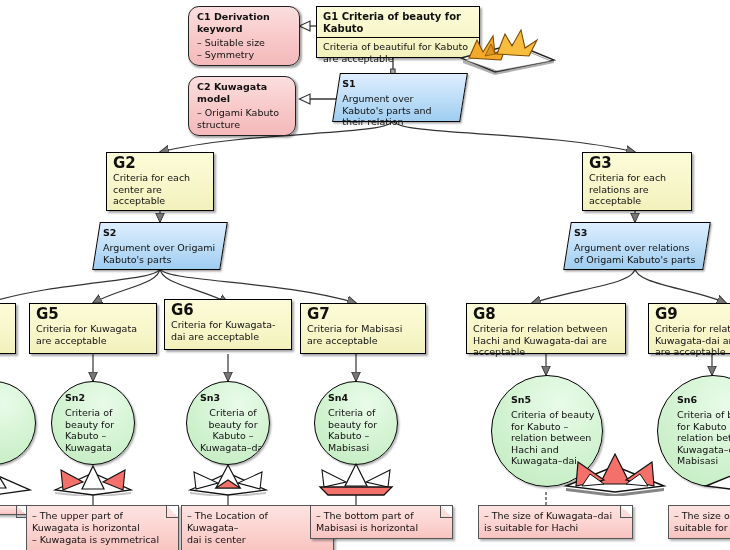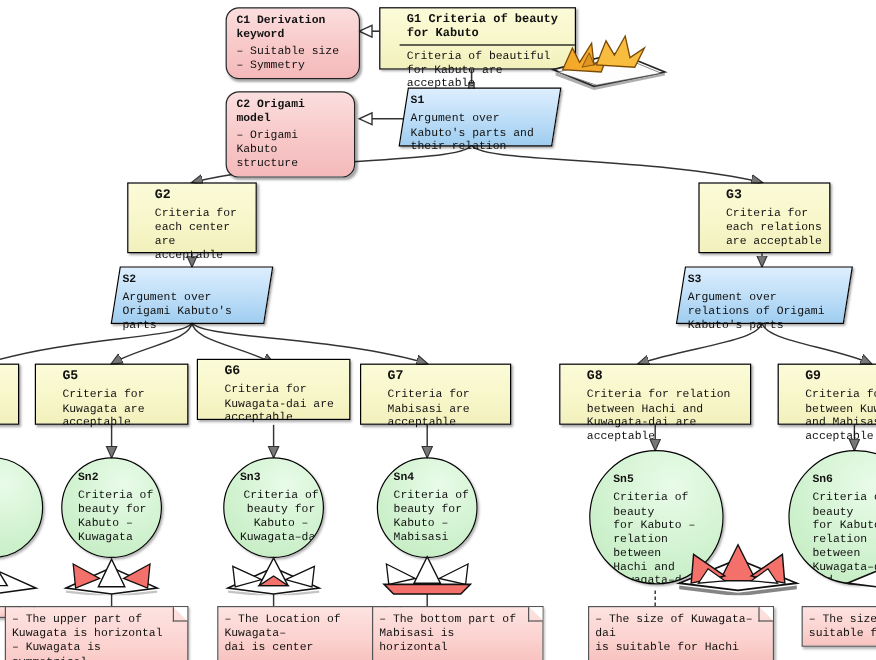--- a/index.html
+++ b/index.html
@@ -3,33 +3,33 @@
 <meta charset="utf-8">
 <style>
   html,body{margin:0;padding:0;}
   body{
     width:730px;height:550px;
     background:#ffffff;
     font-family:"DejaVu Sans","Liberation Sans",sans-serif;
     overflow:hidden;
     position:relative;
   }
-  #canvas{position:absolute;left:0;top:0;width:628px;height:550px;font-family:Liberation Mono, monospace;}
+  #canvas{position:absolute;left:0;top:0;width:628px;height:550px;}
   svg.edges{position:absolute;left:0;top:0;width:730px;height:550px;pointer-events:none;}
 
   .node{position:absolute;box-sizing:border-box;}
 
   
   .goal{
     border:1.6px solid #000;
     background:linear-gradient(180deg,#fbfbd8 0%,#f7f6c9 60%,#f2f0bb 100%);
-    padding:4px 5px 4px 22px;
+    padding:4px 5px 4px 6px;
     box-shadow:1.5px 1.5px 2px rgba(0,0,0,.35);
   }
-  .goal .nid{font-weight:bold;font-size:11px;color:#111;line-height:12px;}
+  .goal .nid{font-weight:bold;font-size:15px;color:#111;line-height:12px;}
   .goal .ntext{font-size:9.5px;color:#111;line-height:11.5px;margin-top:3px;}
   .goal.titlebar .nid{font-size:10px;margin-bottom:2px;}
   .goal.titlebar .sep{border-top:1.4px solid #000;margin:2px -5px 3px -6px;}
 
   
   .strat-wrap{position:absolute;}
   .strat{
     position:relative;
     border:1.6px solid #000;
     background:linear-gradient(180deg,#ddeeff 0%,#bcddf7 55%,#9fcdf0 100%);
@@ -128,21 +128,21 @@
     <line x1="546" y1="492" x2="546" y2="506" stroke="#333" stroke-width="1.2" stroke-dasharray="3,2"></line>
   </svg>
 
   <div class="node ctx" style="left:188px;top:6px;width:112px;">
     <div class="nid">C1 Derivation keyword</div>
     <div class="ntext">– Suitable size
 – Symmetry</div>
   </div>
 
   <div class="node ctx" style="left:188px;top:76px;width:108px;">
-    <div class="nid">C2 Origami model</div>
+    <div class="nid">C2 Kuwagata model</div>
     <div class="ntext">– Origami Kabuto
    structure</div>
   </div>
 
   <div class="node goal titlebar" style="left:316px;top:6px;width:164px;height:52px;">
     <div class="nid">G1 Criteria of beauty for Kabuto</div>
     <div class="sep"></div>
     <div class="ntext">Criteria of beautiful for Kabuto are acceptable</div>
   </div>
 
@@ -313,40 +313,40 @@
   <svg style="position:absolute;left:700px;top:440px;width:110px;height:56px;" viewBox="0 0 110 56">
     <path d="M6,46 L55,26 L104,46 L55,52 Z" fill="#ffffff" stroke="#111" stroke-width="1.4"></path>
     <path d="M55,14 L70,44 L40,44 Z" fill="#f4706a" stroke="#111" stroke-width="1.2"></path>
   </svg>
 
   <div class="note" style="left:-34px;top:505px;width:44px;">
     <div class="fold"></div>
     <div class="ntext"></div>
   </div>
 
-  <div class="note" style="left:4px;top:505px;width:134px;">
+  <div class="note" style="left:26px;top:505px;width:134px;">
     <div class="fold"></div>
     <div class="ntext">– The upper part of
    Kuwagata is horizontal
 – Kuwagata is symmetrical</div>
   </div>
 
   <div class="note" style="left:162px;top:505px;width:134px;margin-left:19px;">
     <div class="fold"></div>
     <div class="ntext">– The Location of Kuwagata–
    dai is center</div>
   </div>
 
   <div class="note" style="left:310px;top:505px;width:124px;">
     <div class="fold"></div>
     <div class="ntext">– The bottom part of
    Mabisasi is horizontal</div>
   </div>
 
-  <div class="note" style="left:478px;top:505px;width:136px;margin-left:12px;">
+  <div class="note" style="left:478px;top:505px;width:136px;">
     <div class="fold"></div>
     <div class="ntext">– The size of Kuwagata–dai
    is suitable for Hachi</div>
   </div>
 
   <div class="note" style="left:668px;top:505px;width:136px;">
 
     <div class="ntext">– The size of
    suitable for</div>
   </div>

